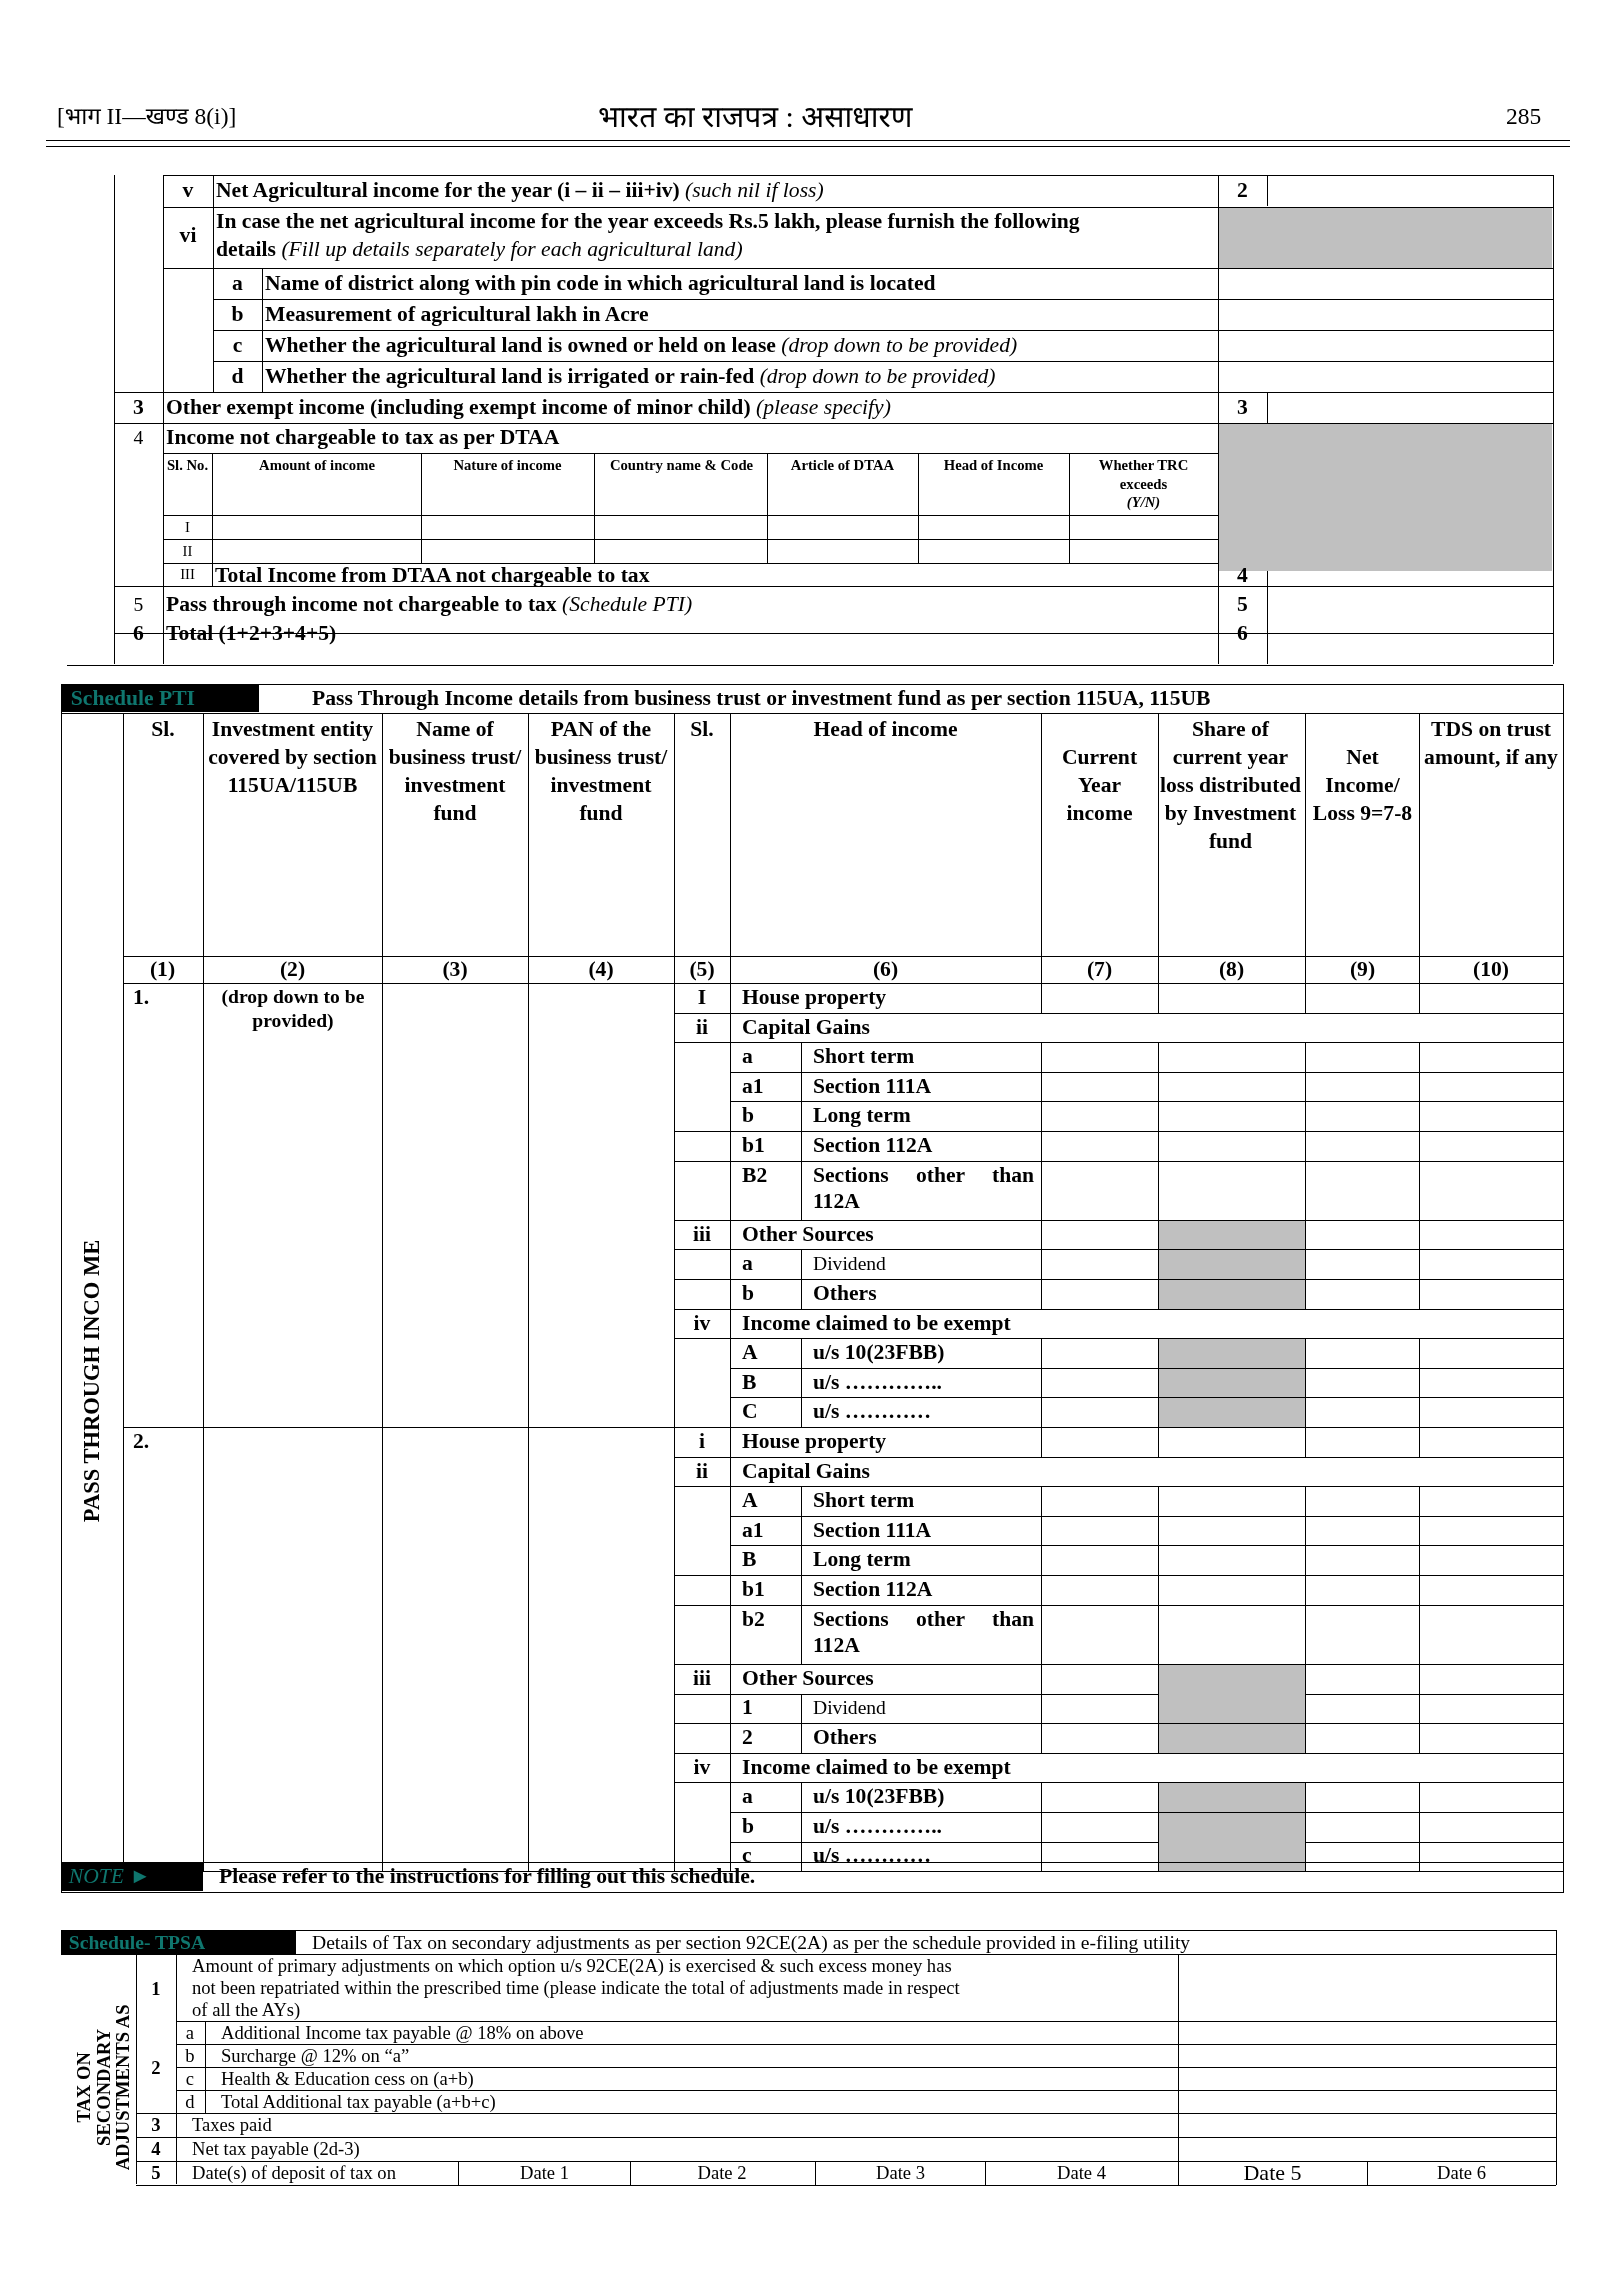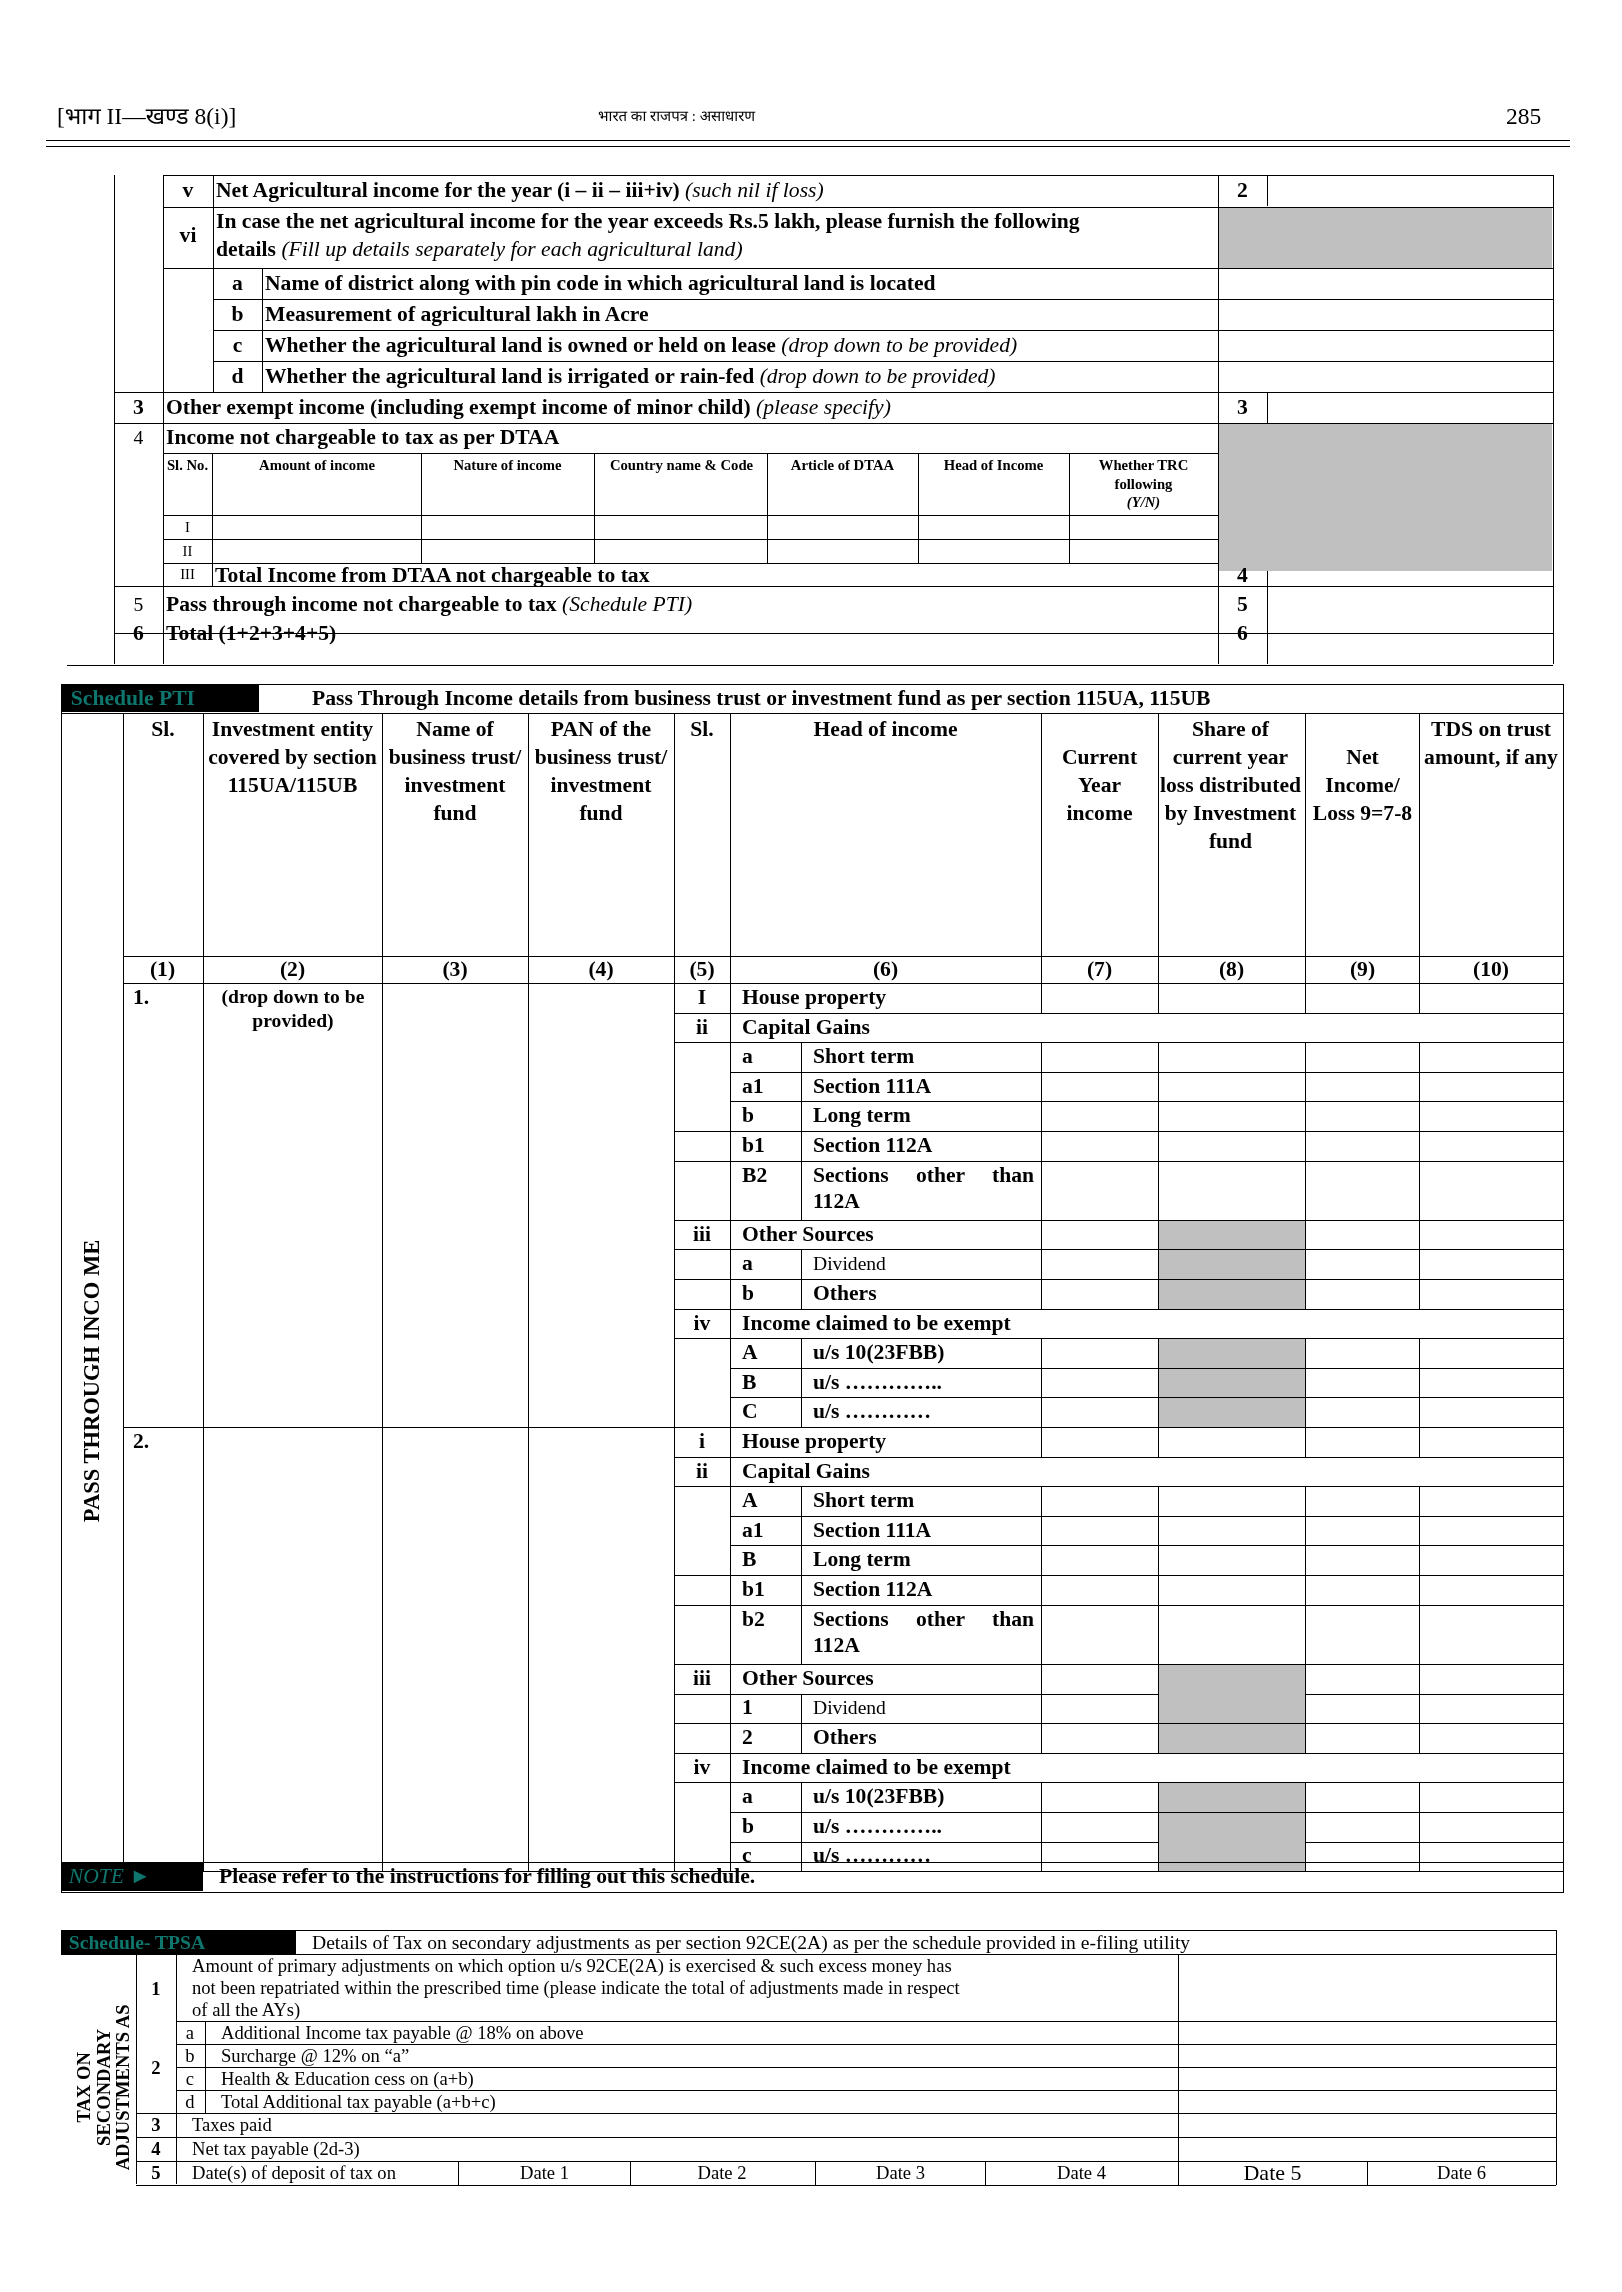--- a/index.html
+++ b/index.html
@@ -15,21 +15,21 @@
   .gray{position:absolute;background:#c0c0c0;}
   .blk{position:absolute;background:#000;color:#0f766e;font-weight:bold;font-size:21.6px;line-height:27.4px;white-space:nowrap;}
   .sm{font-size:14.7px;line-height:18.6px;}
   .hdr{font-size:21.6px;line-height:28px;text-align:center;white-space:normal;}
   .rot{position:absolute;transform-origin:center center;white-space:nowrap;font-weight:bold;}
 </style>
 </head>
 <body>
 
 <div class="t n" style="left:57px;top:104px;font-size:23.5px;">[भाग II—खण्ड 8(i)]</div>
-<div class="t n" style="left:598px;top:104px;font-size:15px;">भारत का राजपत्र : असाधारण</div>
+<div class="t n" style="left:598px;top:104px;font-size:30px;">भारत का राजपत्र : असाधारण</div>
 <div class="t n" style="left:1506px;top:104px;font-size:23.5px;">285</div>
 <div class="hl" style="left:46px;top:140px;width:1524px;"></div>
 <div class="hl" style="left:46px;top:146px;width:1524px;"></div>
 
 <div id="top-table">
 
   <div class="vl" style="left:114px;top:175px;height:489px;"></div>
   <div class="vl" style="left:163px;top:175px;height:489px;"></div>
   <div class="vl" style="left:213px;top:175px;height:217px;"></div>
   <div class="vl" style="left:262px;top:268px;height:124px;"></div>
@@ -99,21 +99,21 @@
 
   <div class="t c n" style="left:114px;top:425px;width:49px;font-size:19.6px;">4</div>
   <div class="t" style="left:166px;top:425px;">Income not chargeable to tax as per DTAA</div>
 
   <div class="t sm c" style="left:163px;top:456px;width:49px;white-space:normal;">Sl. No.</div>
   <div class="t sm c" style="left:212px;top:456px;width:210px;">Amount of income</div>
   <div class="t sm c" style="left:421px;top:456px;width:173px;">Nature of income</div>
   <div class="t sm c" style="left:598px;top:456px;width:167px;white-space:normal;">Country name &amp; Code</div>
   <div class="t sm c" style="left:767px;top:456px;width:151px;">Article of DTAA</div>
   <div class="t sm c" style="left:918px;top:456px;width:151px;">Head of Income</div>
-  <div class="t sm c" style="left:1079px;top:456px;width:129px;white-space:normal;">Whether TRC following</div>
+  <div class="t sm c" style="left:1079px;top:456px;width:129px;white-space:normal;">Whether TRC exceeds</div>
   <div class="t sm c" style="left:1069px;top:493px;width:149px;font-style:italic;">(Y/N)</div>
 
   <div class="t sm c n" style="left:163px;top:518px;width:49px;">I</div>
   <div class="t sm c n" style="left:163px;top:542px;width:49px;">II</div>
   <div class="abs" style="left:213px;top:516px;width:1005px;height:22.5px;"></div>
   <div class="abs" style="left:213px;top:540px;width:1005px;height:21.6px;"></div>
 
   <div class="t sm c n" style="left:163px;top:565px;width:49px;">III</div>
   <div class="t" style="left:215px;top:563px;">Total Income from DTAA not chargeable to tax</div>
   <div class="t c" style="left:1218px;top:563px;width:49px;">4</div>

